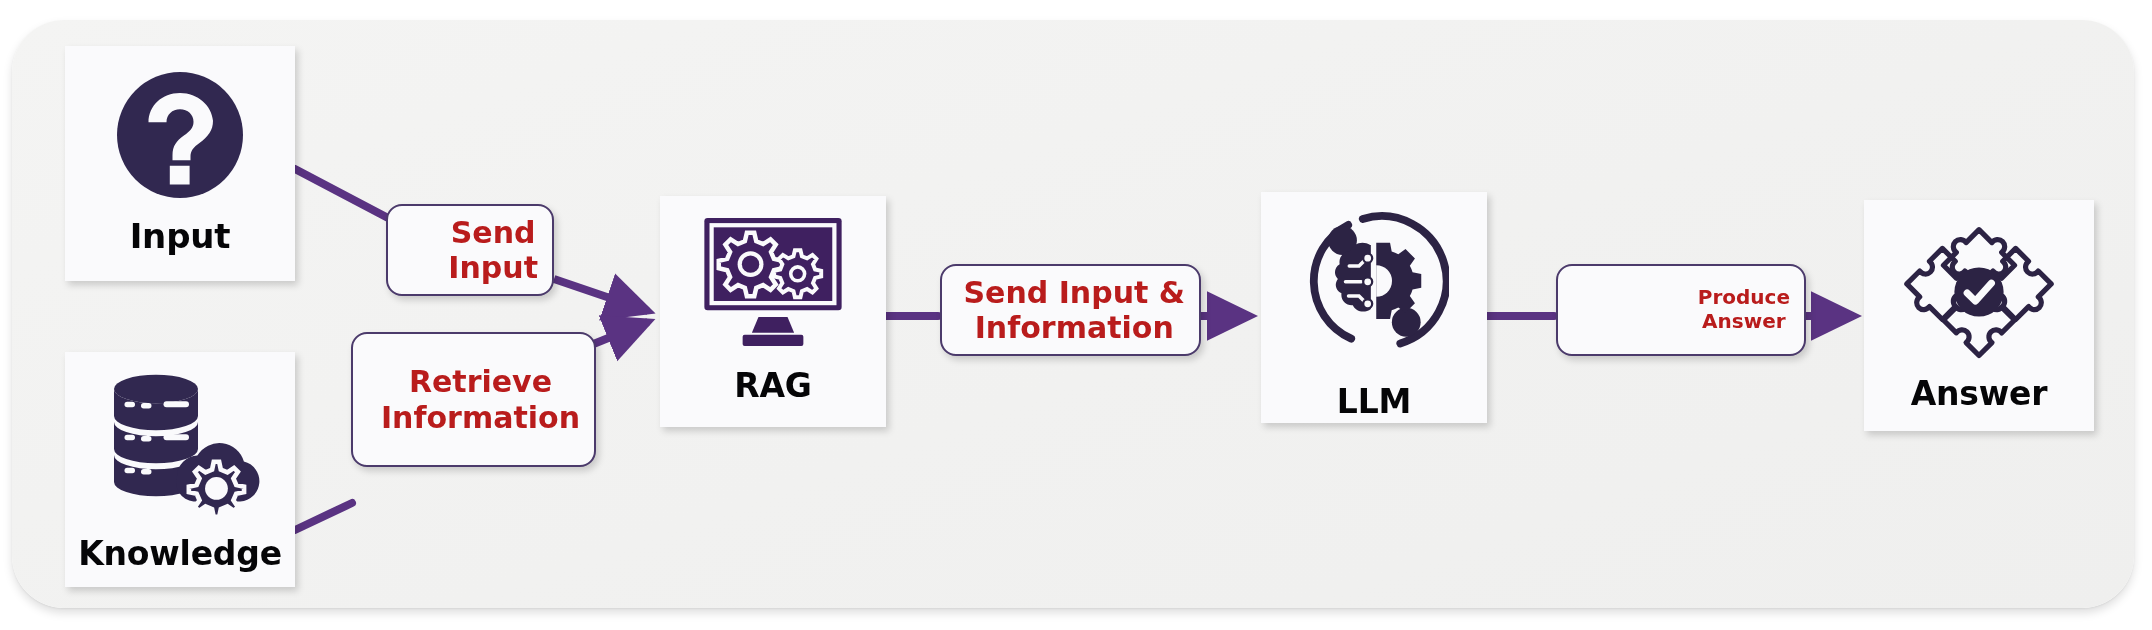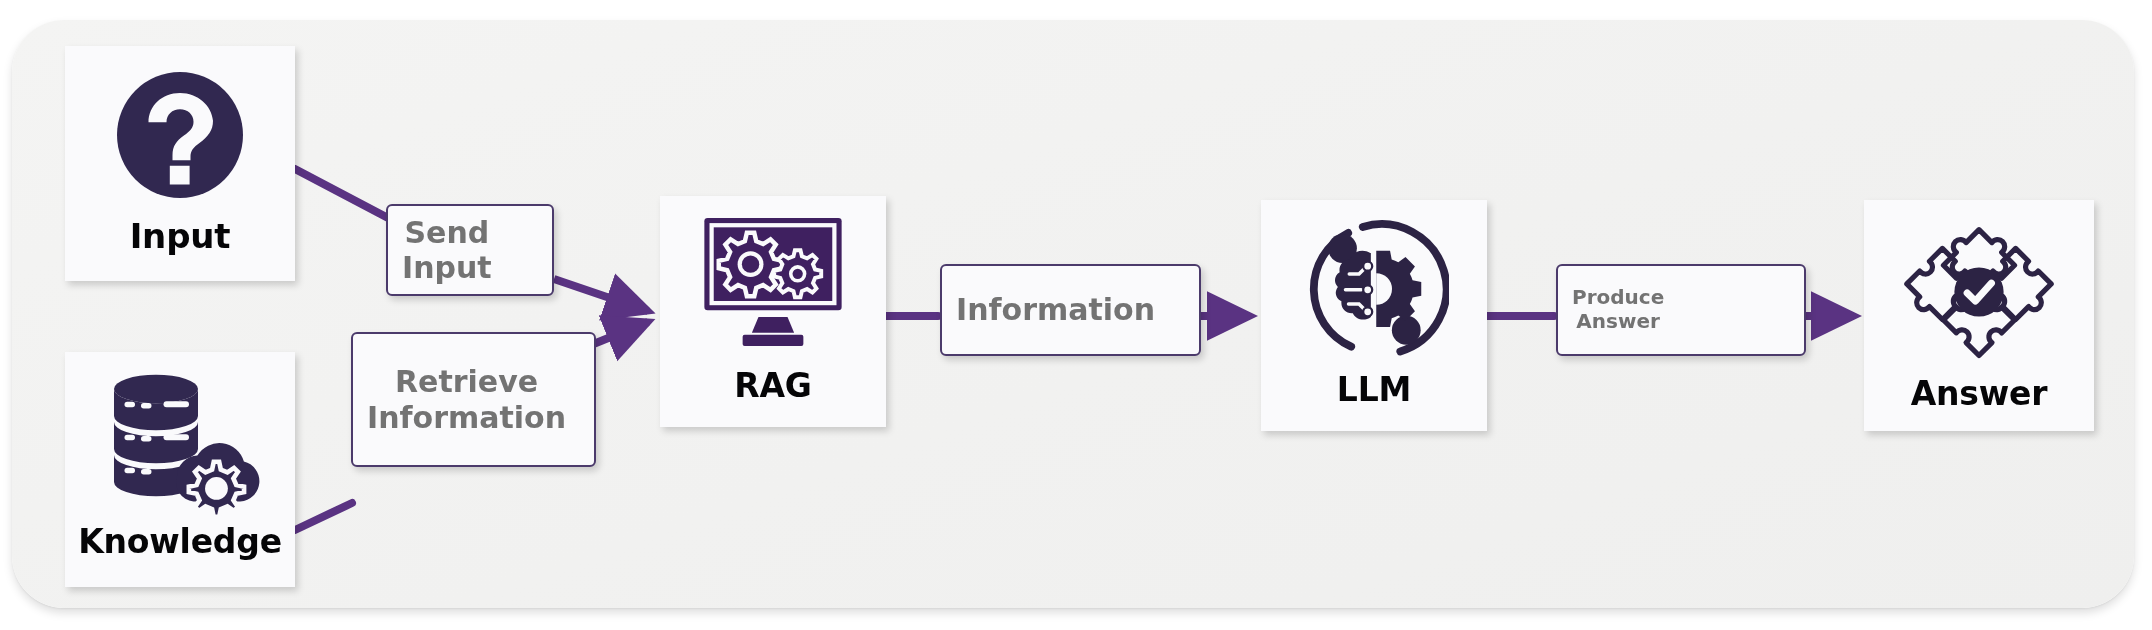--- a/index.html
+++ b/index.html
@@ -63,50 +63,50 @@
     font-weight: 700;
     color: #050507;
     letter-spacing: -0.2px;
     white-space: nowrap;
   }
 
   
   #node-input      { left: 65px;   top: 46px;  width: 230px; height: 235px; }
   #node-knowledge  { left: 65px;   top: 352px; width: 230px; height: 235px; }
   #node-rag        { left: 660px;  top: 196px; width: 226px; height: 231px; gap: 8px; }
-  #node-llm        { left: 1261px; top: 200px; width: 226px; height: 231px; }
+  #node-llm        { left: 1261px; top: 192px; width: 226px; height: 231px; gap: 20px; }
   #node-answer     { left: 1864px; top: 200px; width: 230px; height: 231px; }
 
   #node-input .glyph      { margin-top: 14px; }
   #node-input .node-label { font-size: 34px; margin-top: 6px; }
 
   #node-knowledge .glyph      { margin-top: 16px; }
-  #node-knowledge .node-label { font-size: 33px; margin-top: 4px; }
+  #node-knowledge .node-label { font-size: 33px; margin-top: 16px; }
 
   #node-rag .glyph      { margin-top: 18px; }
   #node-rag .node-label { font-size: 33px; margin-top: 12px; }
 
   #node-llm .glyph      { margin-top: 14px; }
   #node-llm .node-label { font-size: 33px; margin-top: 6px; }
 
   #node-answer .glyph      { margin-top: 16px; }
   #node-answer .node-label { font-size: 33px; margin-top: 6px; }
 
   
   .edge-label {
     position: absolute;
     background: #fafafc;
     border: 2.5px solid #4b3a6b;
-    border-radius: 6px;
+    border-radius: 16px;
     box-shadow: 3px 4px 7px rgba(0,0,0,0.17);
     display: flex;
     align-items: center;
-    justify-content: flex-start;
+    justify-content: flex-end;
     text-align: center;
-    color: #737373;
+    color: #b91c1c;
     font-weight: 700;
     line-height: 1.18;
     box-sizing: border-box;
     padding: 6px 14px;
   }
 
   #label-send-input        { left: 386px;  top: 204px; width: 168px; height: 92px;  font-size: 30px; }
   #label-retrieve          { left: 351px;  top: 332px; width: 245px; height: 135px; font-size: 30px; }
   #label-send-input-info   { left: 940px;  top: 264px; width: 261px; height: 92px;  font-size: 30px; }
   #label-produce-answer    { left: 1556px; top: 264px; width: 250px; height: 92px;  font-size: 20px; }
@@ -336,20 +336,21 @@
 
   <div class="edge-label" id="label-retrieve">
     <div>
       <span>Retrieve</span>
       <span>Information</span>
     </div>
   </div>
 
   <div class="edge-label" id="label-send-input-info">
     <div>
+      <span>Send Input &amp;</span>
       <span>Information</span>
     </div>
   </div>
 
   <div class="edge-label" id="label-produce-answer">
     <div>
       <span>Produce</span>
       <span>Answer</span>
     </div>
   </div>

